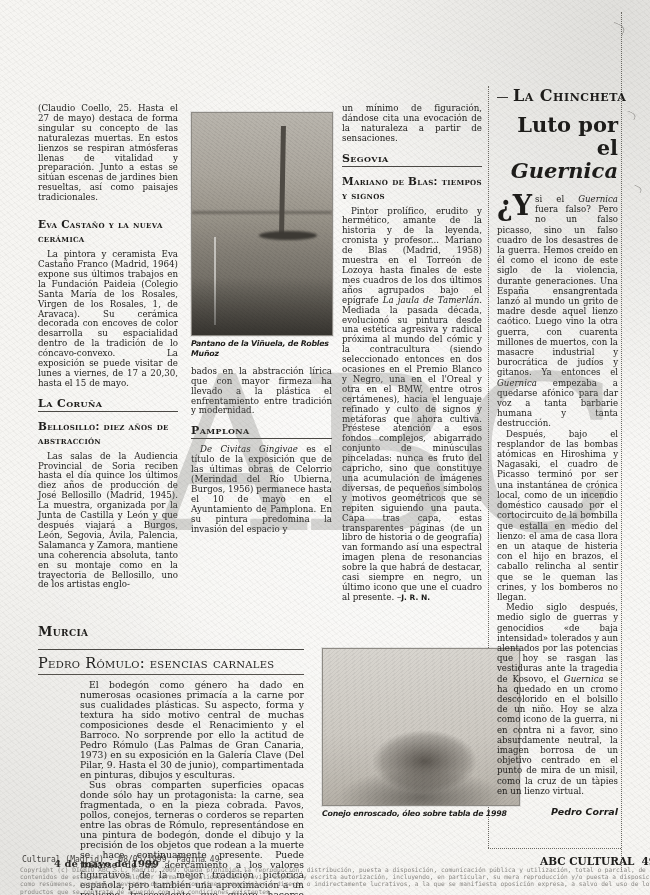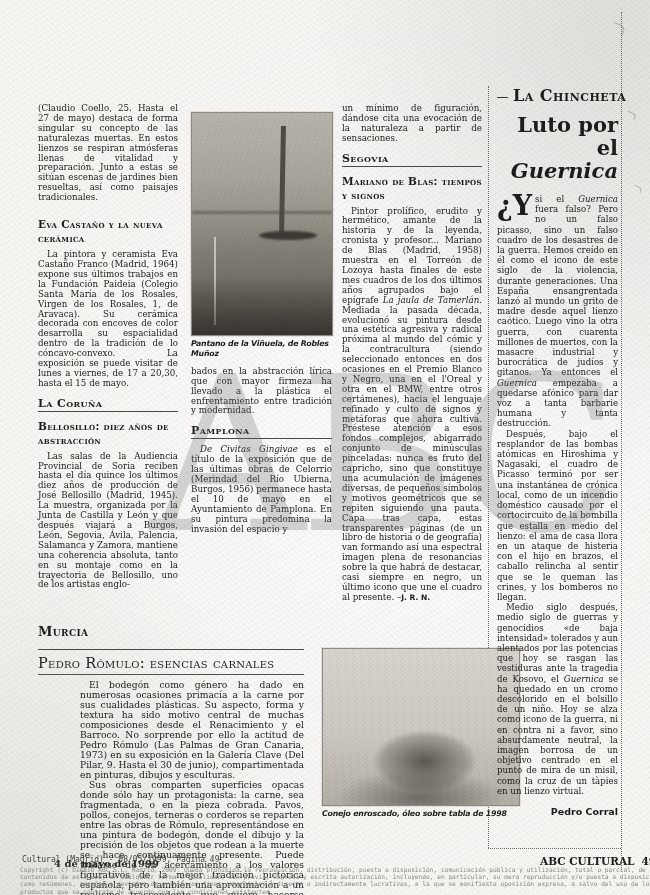--- a/index.html
+++ b/index.html
@@ -53,21 +53,21 @@
   .hrule-dotted{position:absolute;border-top:1px dotted #6b6963;}
   
   .chincheta{position:absolute;left:497px;top:86px;width:121px;text-align:justify;}
   .chin-label{font-variant:small-caps;font-weight:bold;font-size:16px;letter-spacing:.5px;margin:0 0 8px;white-space:nowrap;text-align:left;}
   .chin-label::before{content:"";display:inline-block;width:11px;border-top:1.3px solid #3a3835;margin-right:5px;vertical-align:3px;}
   .chin-title{font-weight:bold;font-size:21px;line-height:23px;margin:0 0 12px;text-align:right;}
   .chin-body{font-size:8.6px;line-height:10.2px;}
   .chin-body p{margin:0;}
   .dropcap{float:left;font-weight:bold;font-size:27px;line-height:24px;padding-right:3px;}
   .chin-sig{font-family:"DejaVu Sans","Liberation Sans",sans-serif;font-weight:bold;font-size:9.5px;
-    text-align:right;margin-top:10px;}
+    text-align:right;margin-top:10px;font-style:italic;}
   .it{font-style:italic;}
   
   .murcia{position:absolute;left:38px;top:624px;width:266px;text-align:justify;}
   .murcia-label{font-variant:small-caps;font-weight:bold;font-size:13px;letter-spacing:.4px;
     border-bottom:1.2px solid #4a4844;padding-bottom:10px;margin:0 0 5px;text-align:left;}
   .murcia-head{font-variant:small-caps;font-weight:normal;font-size:14.5px;letter-spacing:.3px;
     border-bottom:1px solid #55524d;padding-bottom:3px;margin:0 0 5px;text-align:left;white-space:nowrap;}
   .murcia-body{font-size:9.2px;line-height:10px;margin-left:42px;}
   .murcia-body p{margin:0;}
   

